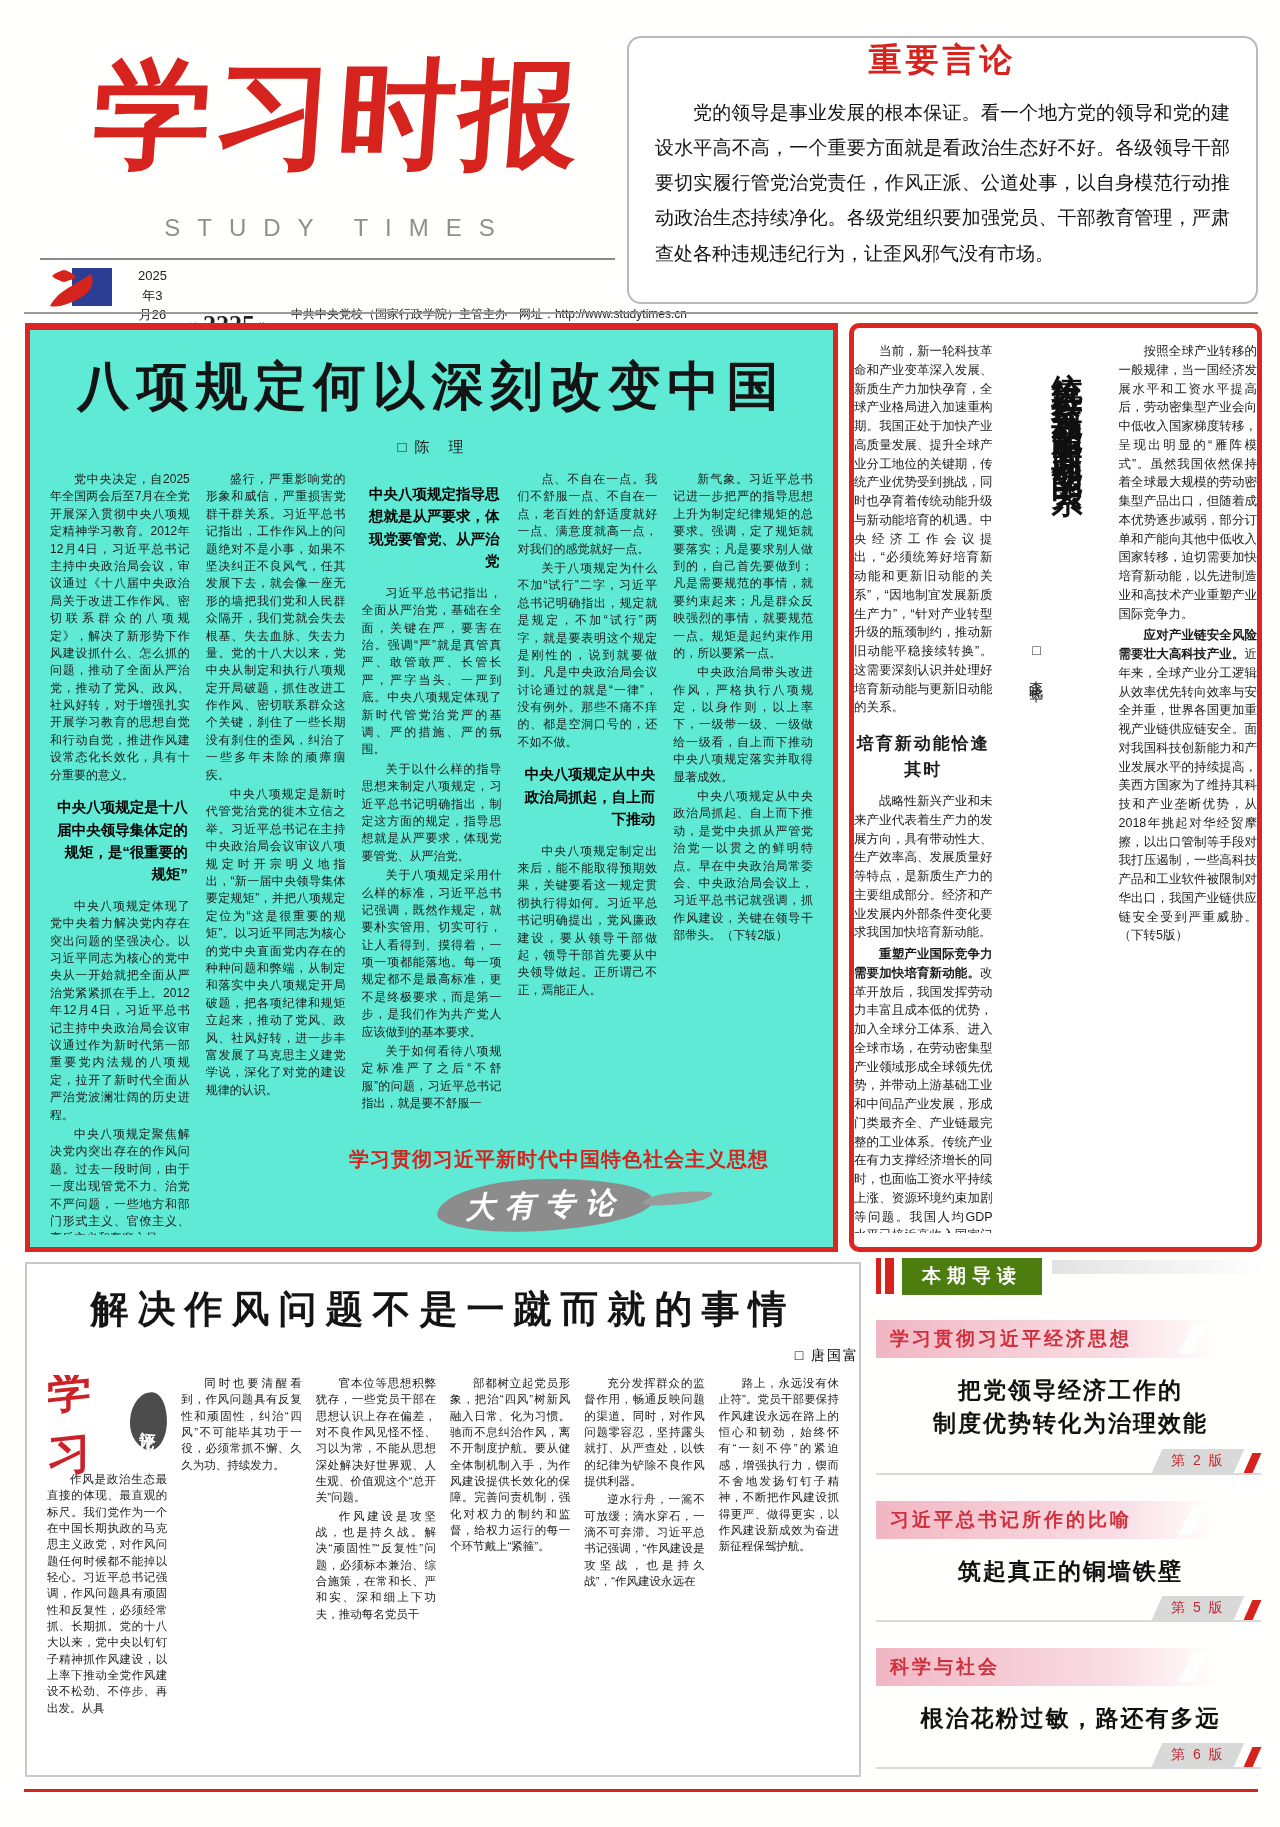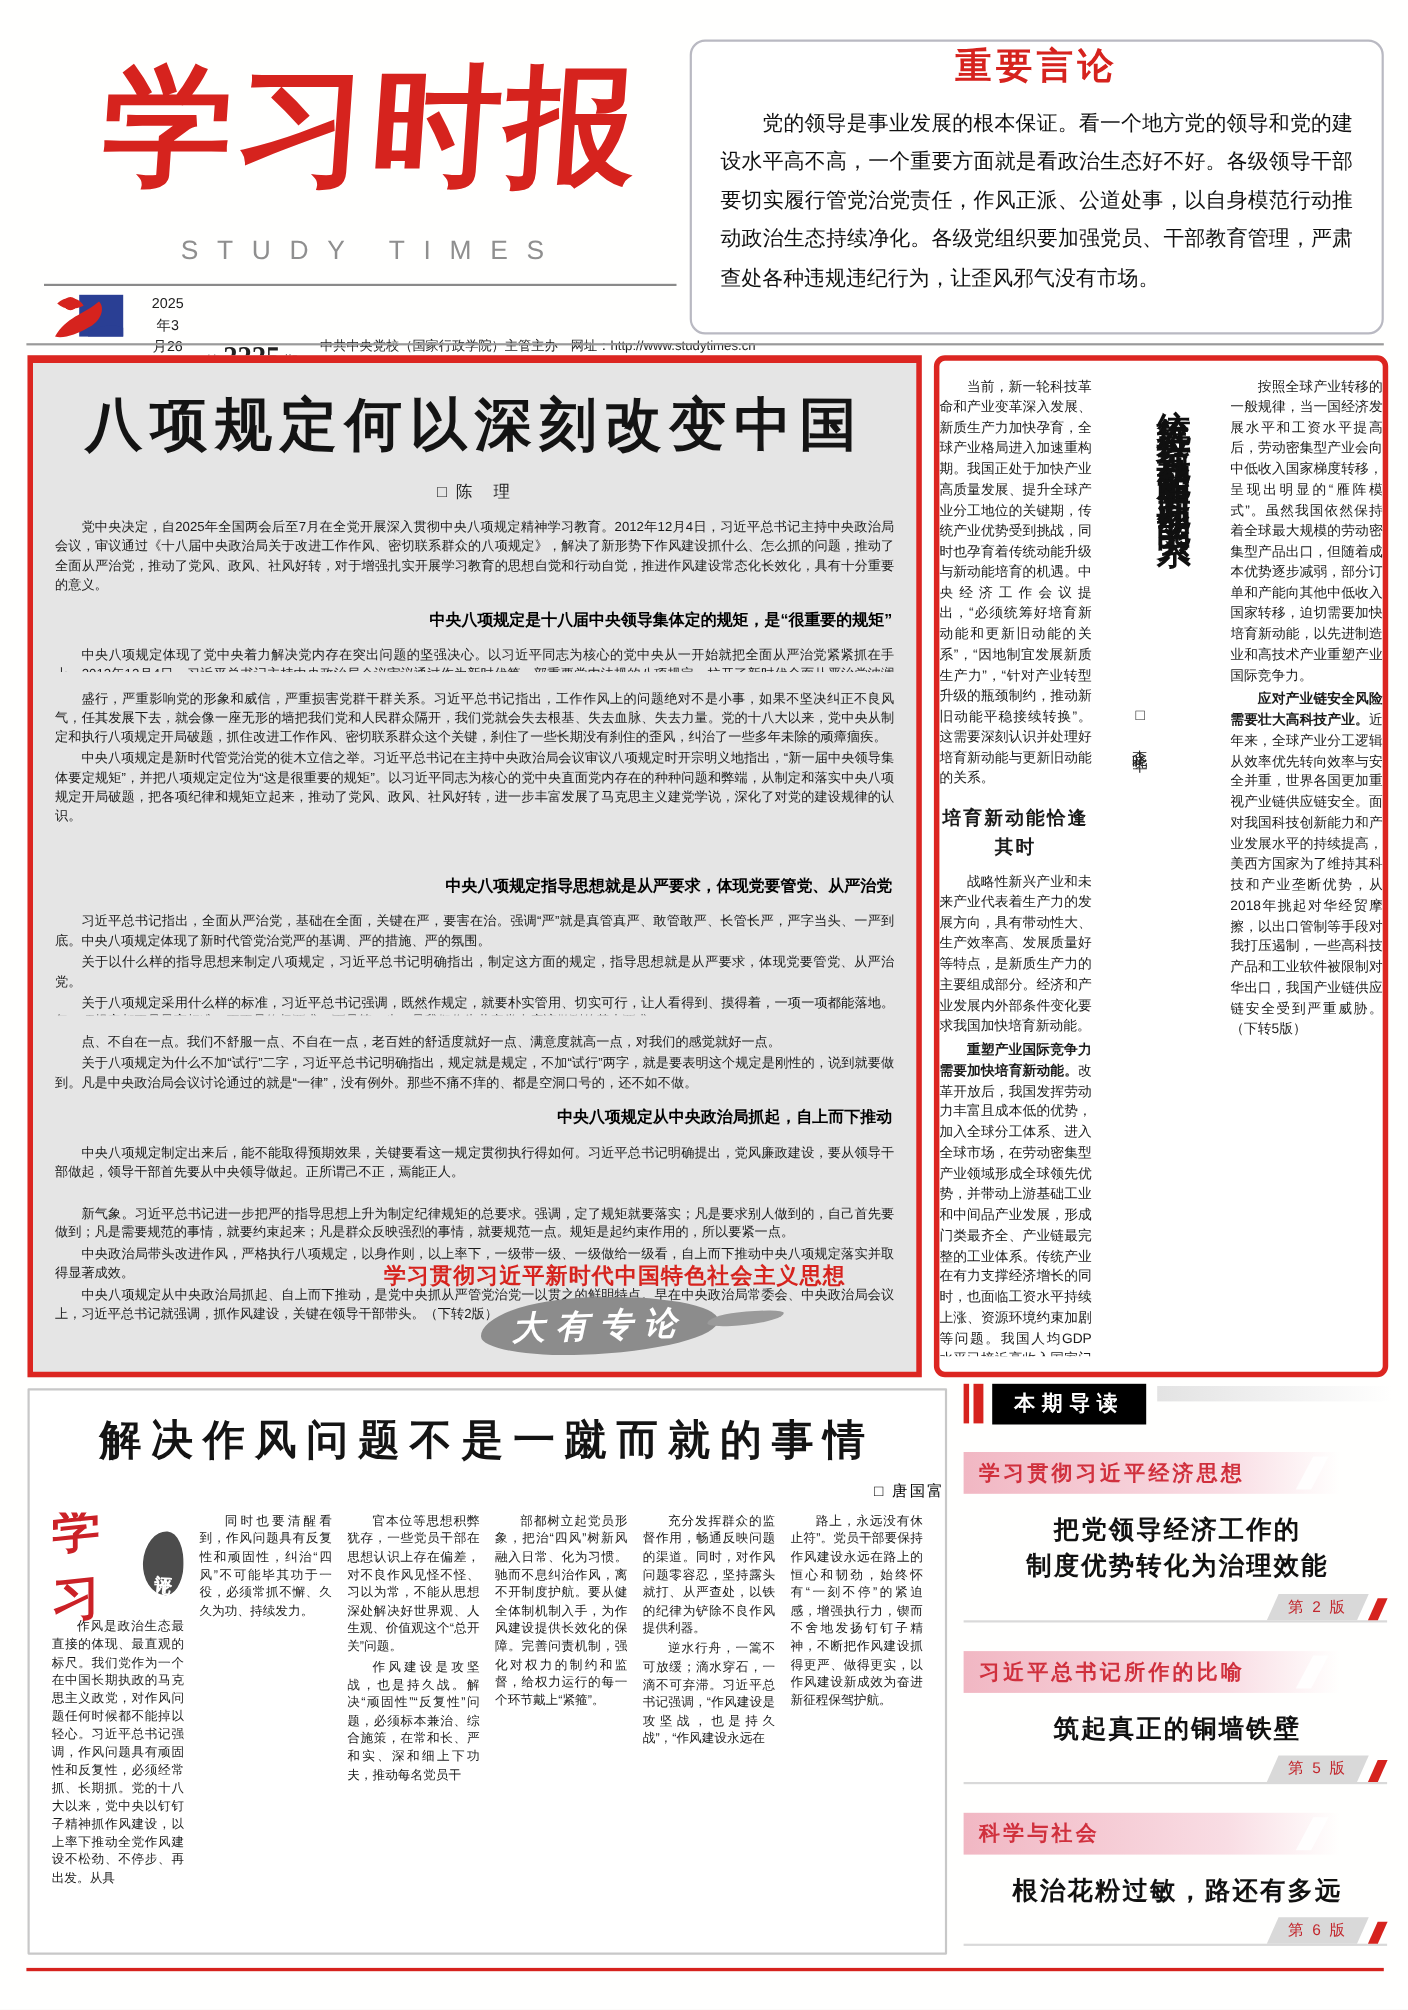--- a/index.html
+++ b/index.html
@@ -24,25 +24,25 @@
   .pub-cell { font-size:12px; line-height:1.6; white-space:nowrap; }
   .remarks-box { position:absolute; left:627px; top:36px; width:631px; height:268px;
     border:2px solid #b9b9c2; border-radius:14px; background:#fff; }
   .remarks-title { text-align:center; font-size:33px; font-weight:900; color:#d6231e; letter-spacing:4px; }
   .remarks-body { margin:12px 26px 0 26px; font-family:"Liberation Serif",serif; font-size:19px;
     line-height:1.85; color:#111; text-indent:2em; text-align:justify; }
   .rule-full { position:absolute; left:24px; top:312px; width:1234px; height:2px; background:#9a9a9a; }
 
   
   .main-box { position:absolute; left:25px; top:323px; width:813px; height:929px;
-    border:5px solid #dc2621; border-top-width:7px; background:#e5e5e5; }
+    border:5px solid #dc2621; border-top-width:7px; background:#5eead4; }
   .main-headline { margin-top:22px; text-align:center; font-family:"Liberation Serif",serif;
     font-size:52px; font-weight:900; color:#141414; letter-spacing:7px; white-space:nowrap; }
   .main-byline { text-align:center; font-size:15px; color:#222; margin-top:16px; letter-spacing:2px; }
-  .ncols { position:relative; display:flex; gap:16px; margin:14px 20px 0 20px; height:764px; overflow:hidden;flex-direction:column; }
+  .ncols { position:relative; display:flex; gap:16px; margin:14px 20px 0 20px; height:764px; overflow:hidden; }
   .ncol { flex:1 1 0; font-size:12px; line-height:1.45; color:#1b1b1b; text-align:justify; overflow:hidden; }
   .ncol p { text-indent:2em; margin-bottom:2px; }
   .ncol .subhead { font-weight:900; text-align:right; text-indent:0; font-size:14.5px;
     line-height:1.55; margin:12px 2px; color:#000; }
   .main-banner { position:absolute; right:14px; bottom:62px; width:480px; text-align:center;
     color:#d6231e; font-size:20px; font-weight:900; letter-spacing:1px; white-space:nowrap; }
   .brush-stamp { position:absolute; right:160px; bottom:4px; width:216px; height:52px;
     background:#8c8c8c; border-radius:46% 54% 58% 42% / 62% 48% 52% 38%;
     transform:rotate(-2deg); display:flex; align-items:center; justify-content:center; }
   .brush-stamp:after { content:""; position:absolute; right:-60px; top:18px; width:70px; height:12px;
@@ -79,21 +79,21 @@
   .ink-pl { position:relative; width:40px; height:58px; background:#4c4c4c;
     border-radius:55% 45% 40% 60%/50% 55% 45% 50%; transform:rotate(4deg);
     display:flex; align-items:center; justify-content:center; }
   .ink-pl span { writing-mode:vertical-rl; color:#fff; font-size:16px; font-weight:bold; letter-spacing:2px; }
 
   
   .digest { position:absolute; left:876px; top:1258px; width:389px; height:522px; }
   .digest-head { display:flex; align-items:center; height:36px; }
   .digest-bar1 { width:5px; height:36px; background:#d6231e; margin-right:4px; }
   .digest-bar2 { width:9px; height:36px; background:#d6231e; margin-right:8px; }
-  .digest-label { background:#000000; color:#fff; font-size:19px; font-weight:900;
+  .digest-label { background:#4d7c0f; color:#fff; font-size:19px; font-weight:900;
     letter-spacing:6px; padding:5px 20px 6px 20px; }
   .digest-head .tail { flex:1; height:14px; margin-left:10px; align-self:flex-start; margin-top:2px;
     background:linear-gradient(90deg,#e3e3e3,#f6f6f6 70%,transparent); }
   .digest-item { margin-top:26px; }
   .digest-cat { position:relative; width:88%; background:linear-gradient(90deg,#f1b7c3,#f9dde4 70%,rgba(249,221,228,0));
     color:#d0303d; font-size:19px; font-weight:bold; letter-spacing:3px; padding:6px 0 6px 14px; }
   .digest-cat:after { content:""; position:absolute; right:18px; top:4px; width:14px; height:78%;
     background:#fff; transform:skewX(-28deg); opacity:.85; }
   .digest-title { text-align:center; font-family:"Liberation Serif",serif; font-weight:900;
     color:#111; font-size:23px; line-height:1.45; letter-spacing:2px; margin:16px 4px 8px 4px; }

